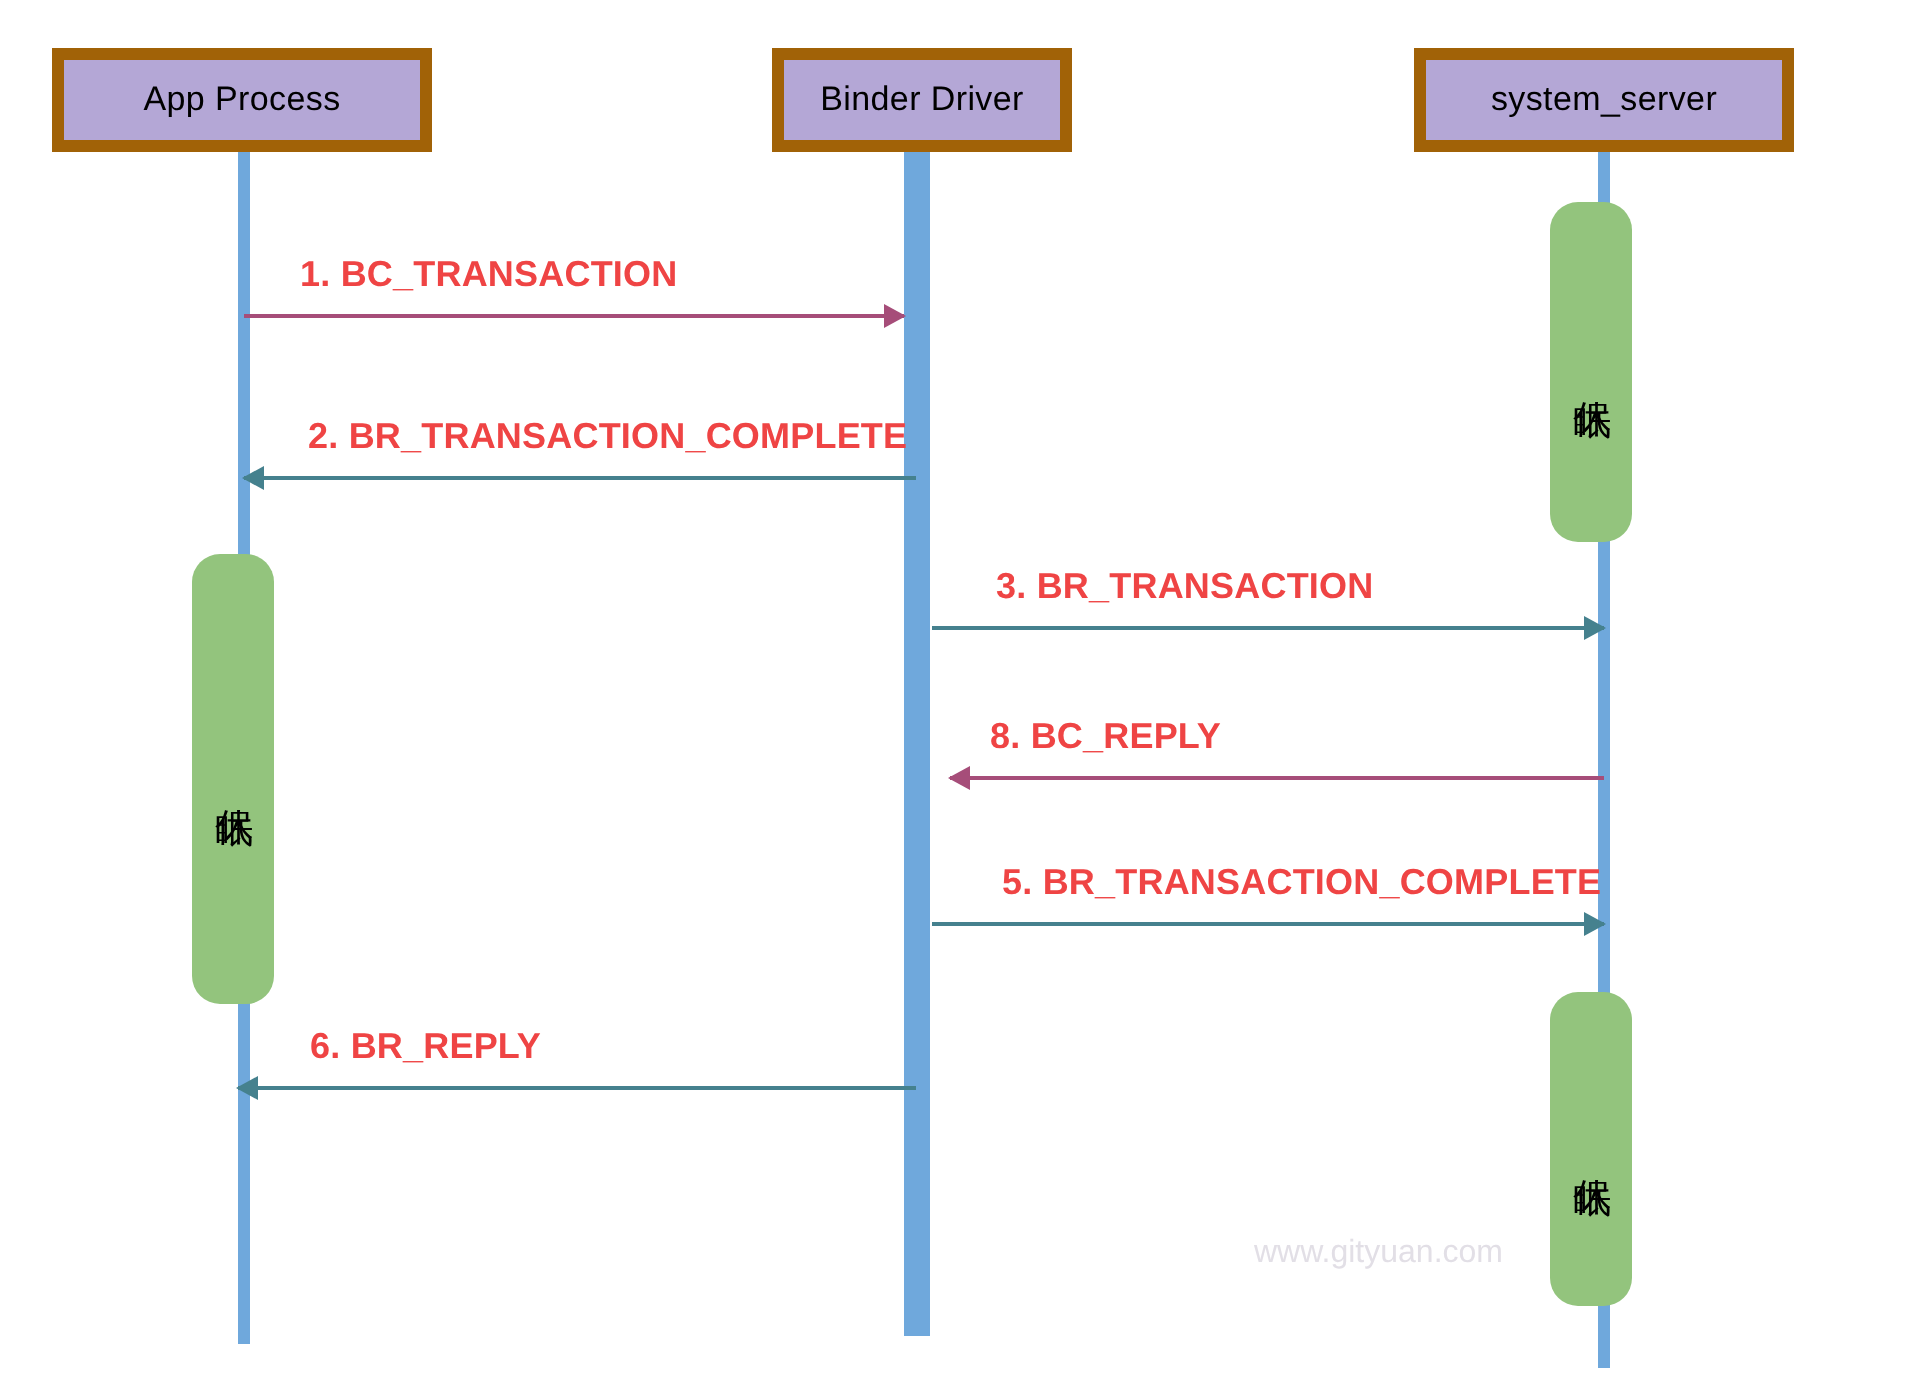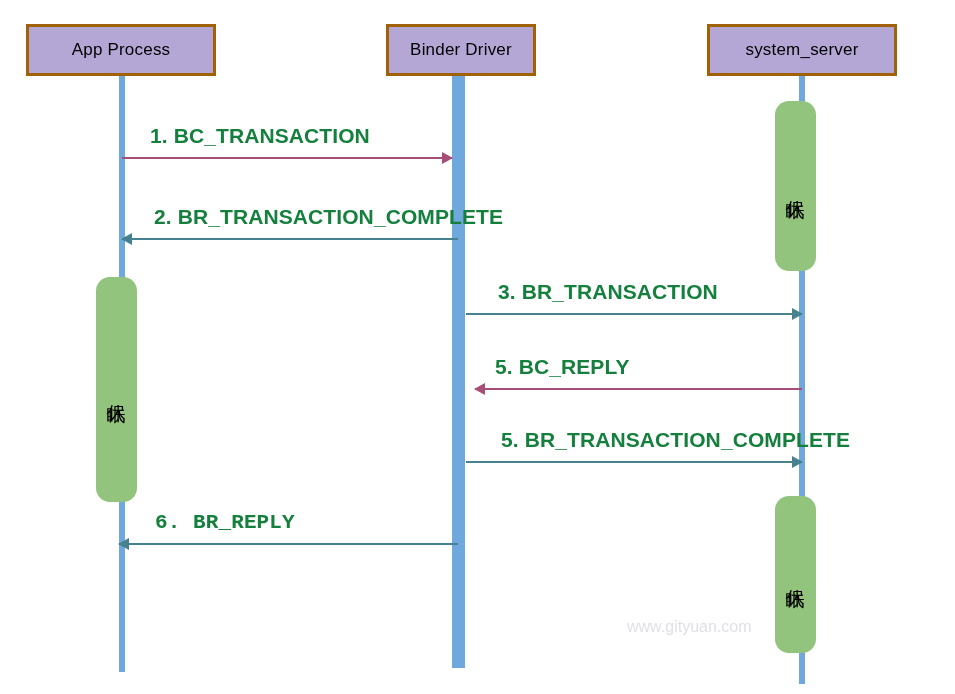--- a/index.html
+++ b/index.html
@@ -19,21 +19,21 @@
   }
   
   .lifeline {
     position: absolute;
     background: #6fa8dc;
   }
   
   .participant {
     position: absolute;
     background: #b4a7d6;
-    border: 3px solid #a16207;
+    border: 6px solid #a16207;
     display: flex;
     align-items: center;
     justify-content: center;
     color: #000000;
     font-size: 17px;
     font-weight: 400;
     letter-spacing: 0.2px;
     box-sizing: border-box;
   }
   
@@ -81,23 +81,23 @@
     border-left-style: solid;
   }
   .msg-head.left {
     left: -1px;
     border-right-width: 11px;
     border-right-style: solid;
   }
   .msg-label {
     position: absolute;
     bottom: 9px;
-    font-size: 21px;
+    font-size: 18px;
     font-weight: bold;
-    color: #15803d;
+    color: #ef4444;
     white-space: nowrap;
     letter-spacing: 0.1px;
   }
   
   .watermark {
     position: absolute;
     font-size: 16px;
     color: #e2dfe6;
     white-space: nowrap;
     user-select: none;
@@ -146,30 +146,30 @@
 
   <div class="message" style="left:466px; top:313px; width:336px;">
     <div class="msg-line" style="background:#45818e;"></div>
     <div class="msg-head right" style="border-left-color:#45818e;"></div>
     <div class="msg-label" style="left:32px;">3. BR_TRANSACTION</div>
   </div>
 
   <div class="message" style="left:475px; top:388px; width:327px;">
     <div class="msg-line" style="background:#a64d79;"></div>
     <div class="msg-head left" style="border-right-color:#a64d79;"></div>
-    <div class="msg-label" style="left:20px;">5. BC_REPLY</div>
+    <div class="msg-label" style="left:20px;">8. BC_REPLY</div>
   </div>
 
   <div class="message" style="left:466px; top:461px; width:336px;">
     <div class="msg-line" style="background:#45818e;"></div>
     <div class="msg-head right" style="border-left-color:#45818e;"></div>
     <div class="msg-label" style="left:35px;">5. BR_TRANSACTION_COMPLETE</div>
   </div>
 
   <div class="message" style="left:119px; top:543px; width:339px;">
     <div class="msg-line" style="background:#45818e;"></div>
     <div class="msg-head left" style="border-right-color:#45818e;"></div>
-    <div class="msg-label" style="left:36px;font-family:Liberation Mono, monospace;">6. BR_REPLY</div>
+    <div class="msg-label" style="left:36px;">6. BR_REPLY</div>
   </div>
 
   <div class="watermark" style="left:627px; top:618px;">www.gityuan.com</div>
 
 </div>
 
 </body></html>

